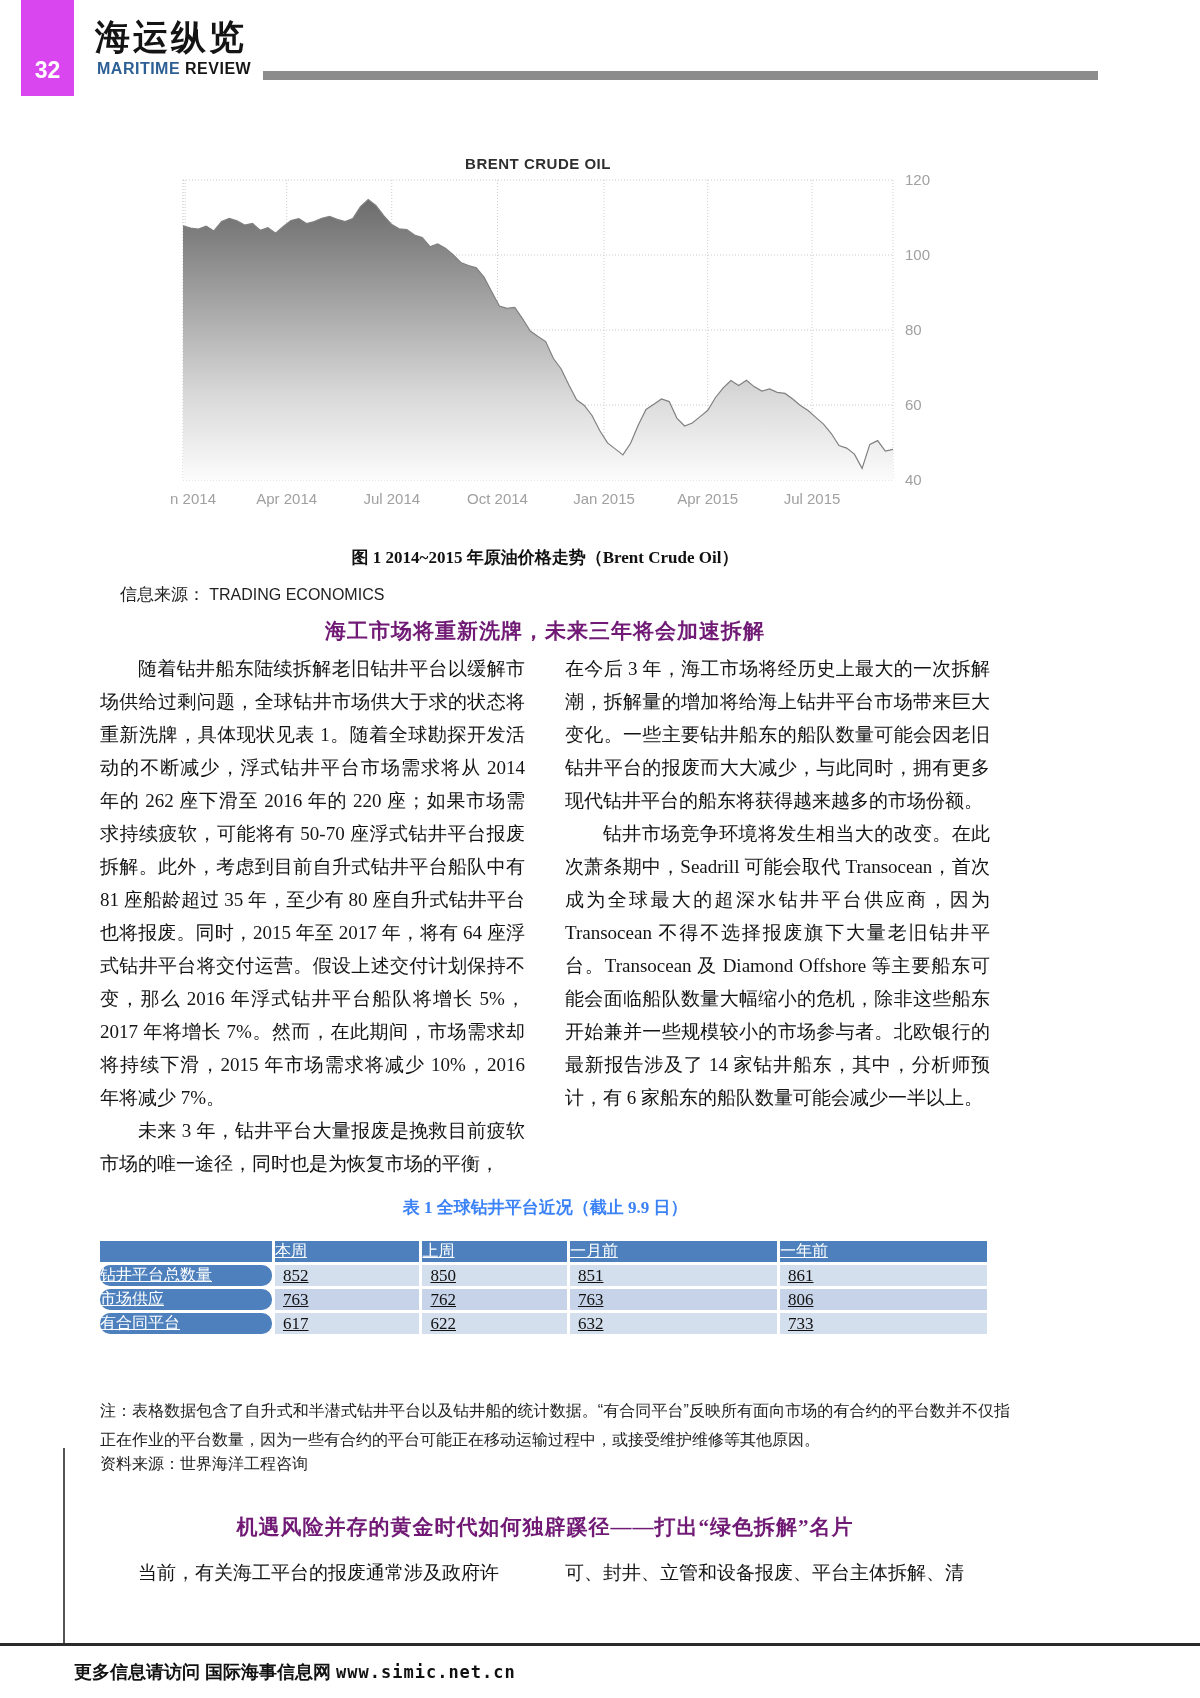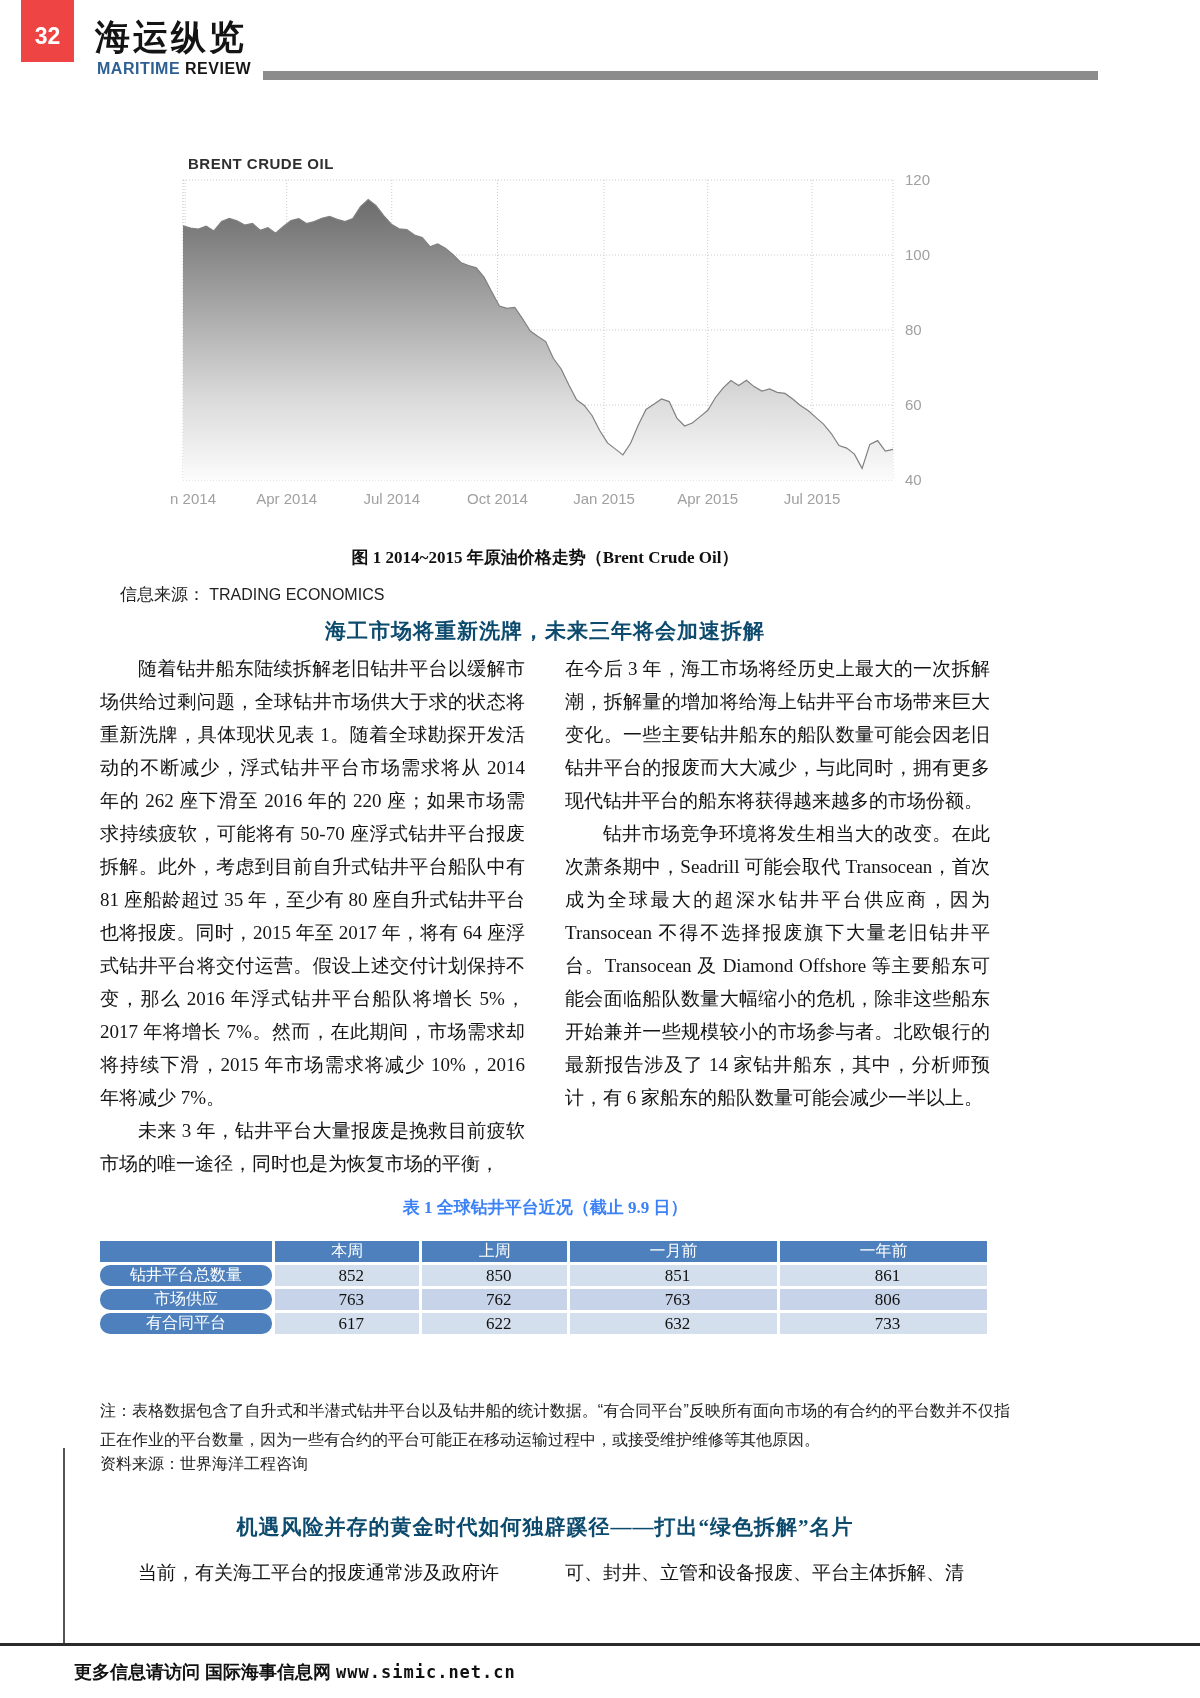--- a/index.html
+++ b/index.html
@@ -4,22 +4,22 @@
 <style>
   * { margin:0; padding:0; box-sizing:border-box; }
   html,body { background:#ffffff; }
   body {
     position:relative; width:1200px; height:1698px;
     font-family:"Liberation Serif","DejaVu Serif",serif;
     color:#1a1a1a; overflow:hidden;
   }
   
   .page-num-box {
-    position:absolute; left:21px; top:0; width:53px; height:62px;
-    background:#ef4444; color:#ffffff;
+    position:absolute; left:21px; top:0; width:53px; height:96px;
+    background:#d946ef; color:#ffffff;
     display:flex; align-items:flex-end; justify-content:center;
     font-family:"Liberation Sans","DejaVu Sans",sans-serif;
     font-weight:bold; font-size:23px; padding-bottom:12px;
   }
   .masthead-cn {
     position:absolute; left:95px; top:14px;
     font-family:"Liberation Sans","DejaVu Sans",sans-serif;
     font-size:35px; font-weight:bold; color:#141414; letter-spacing:3px;
   }
   .masthead-en {
@@ -29,37 +29,38 @@
   }
   .masthead-en .blue { color:#2e5f94; }
   .masthead-en .black { color:#161616; }
   .header-bar {
     position:absolute; left:263px; top:71px; width:835px; height:9px;
     background:#8c8c8c;
   }
   
   .chart-title {
     position:absolute; left:188px; top:155px; width:700px;
+    text-align:center;
     font-family:"Liberation Sans","DejaVu Sans",sans-serif;
     font-weight:bold; font-size:15px; color:#2f2f2f; letter-spacing:0.5px;
   }
   #chart-svg { position:absolute; left:171px; top:168px; }
   
   .fig-caption {
     position:absolute; left:0; top:546px; width:1090px; text-align:center;
     font-weight:bold; font-size:17px; color:#111;
   }
   .fig-source {
     position:absolute; left:108px; top:583px; font-size:17px; color:#222;margin-left:12px;
   }
   .fig-source .src-val { font-family:"Liberation Sans","DejaVu Sans",sans-serif; font-size:16px; }
   
   .section-heading {
     position:absolute; left:0; width:1090px; text-align:center;
-    font-weight:bold; font-size:21px; color:#0c4a6e; letter-spacing:1px;
+    font-weight:bold; font-size:21px; color:#701a75; letter-spacing:1px;
   }
   #heading-1 { top:617px; }
   #heading-2 { top:1513px; }
   
   .columns { position:absolute; left:100px; top:652px; width:890px; display:flex; }
   .col { width:425px; }
   .col + .col { margin-left:40px; }
   .body-para {
     font-size:19px; line-height:33px; text-align:justify; color:#141414;
     text-justify:inter-ideograph;
@@ -68,21 +69,21 @@
   
   .table-title {
     position:absolute; left:0; top:1196px; width:1090px; text-align:center;
     font-weight:bold; font-size:17px; color:#3b82f6;
   }
   .data-table {
     position:absolute; left:97px; top:1238px; width:893px;
     border-collapse:separate; border-spacing:3px; background:#ffffff;
     font-size:17px;
   }
-  .data-table th, .data-table td { height:20px; text-align:center; vertical-align:middle; }
+  .data-table th, .data-table td { height:20px; text-align:left; vertical-align:middle;text-decoration:underline; }
   .data-table thead th {
     background:#4d80bd; color:#ffffff; font-weight:normal;
     font-family:"Liberation Sans","DejaVu Sans",sans-serif; font-size:16px;
   }
   .data-table tbody th {
     background:#4d80bd; color:#ffffff; font-weight:normal;
     font-family:"Liberation Sans","DejaVu Sans",sans-serif; font-size:16px;border-radius:10px;
   }
   .data-table td { color:#111;padding-left:8px; }
   .data-table tr.band-a td { background:#d4dfee; }

